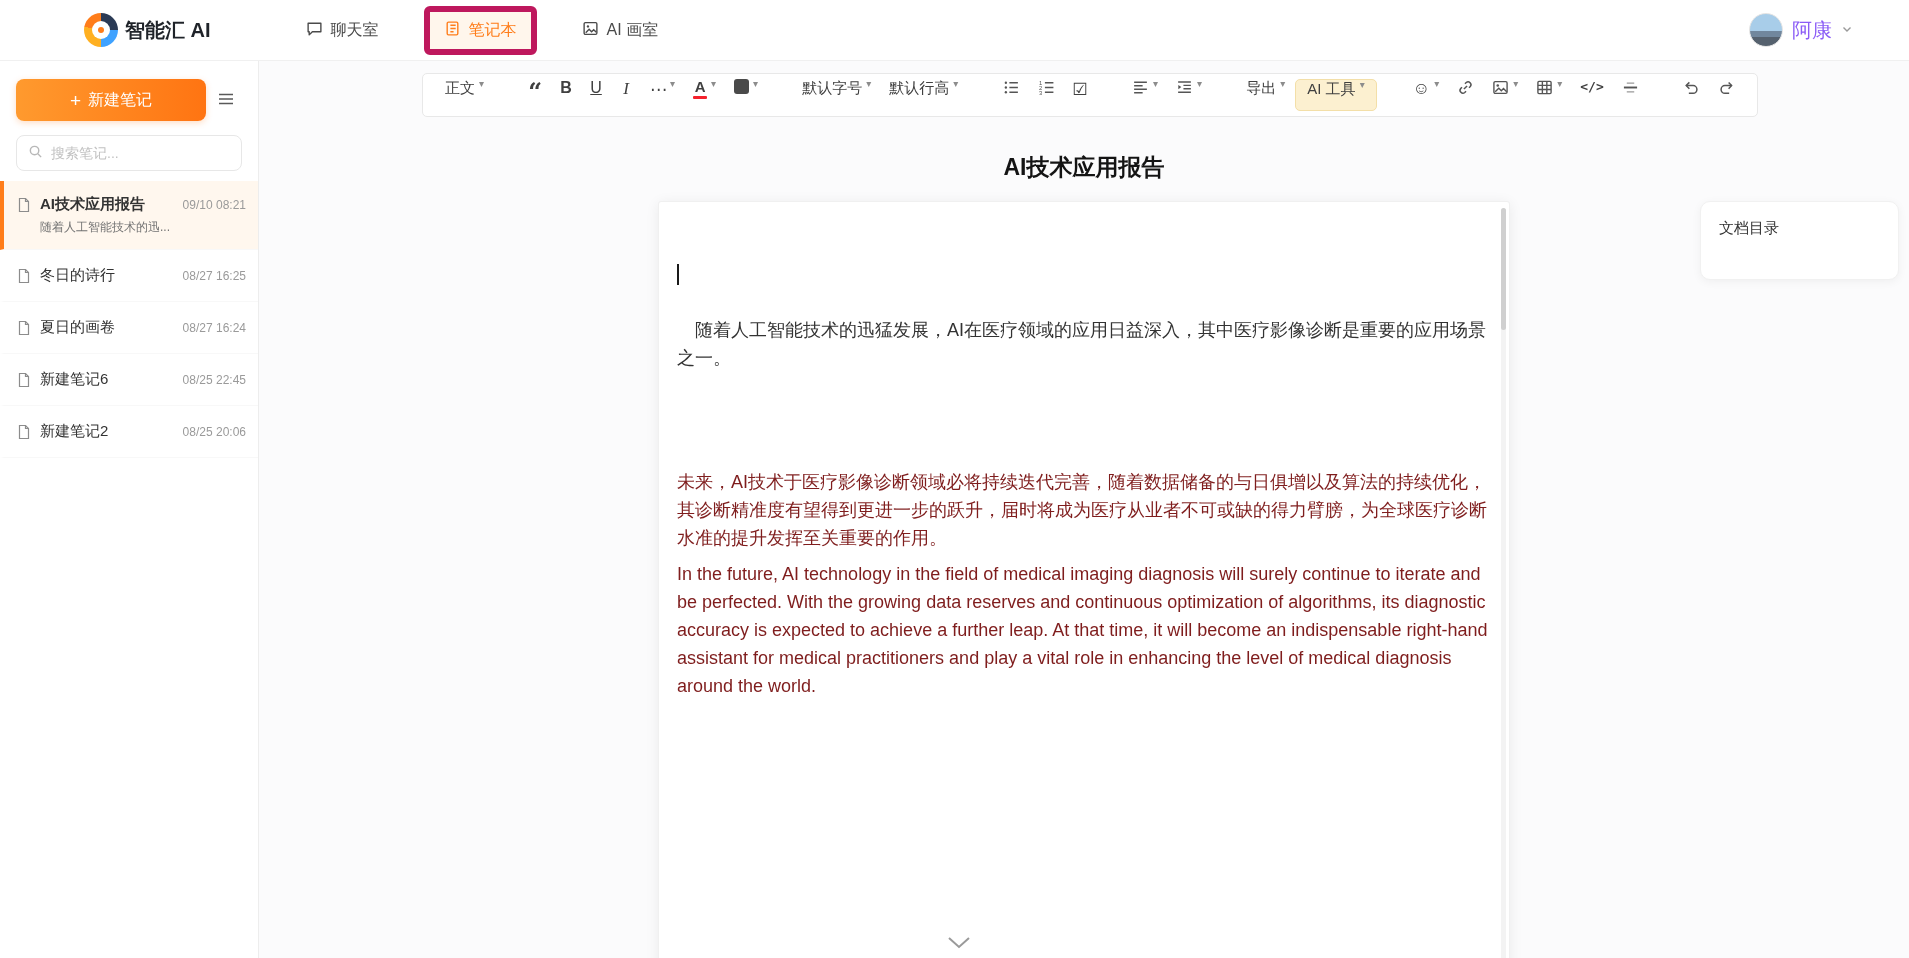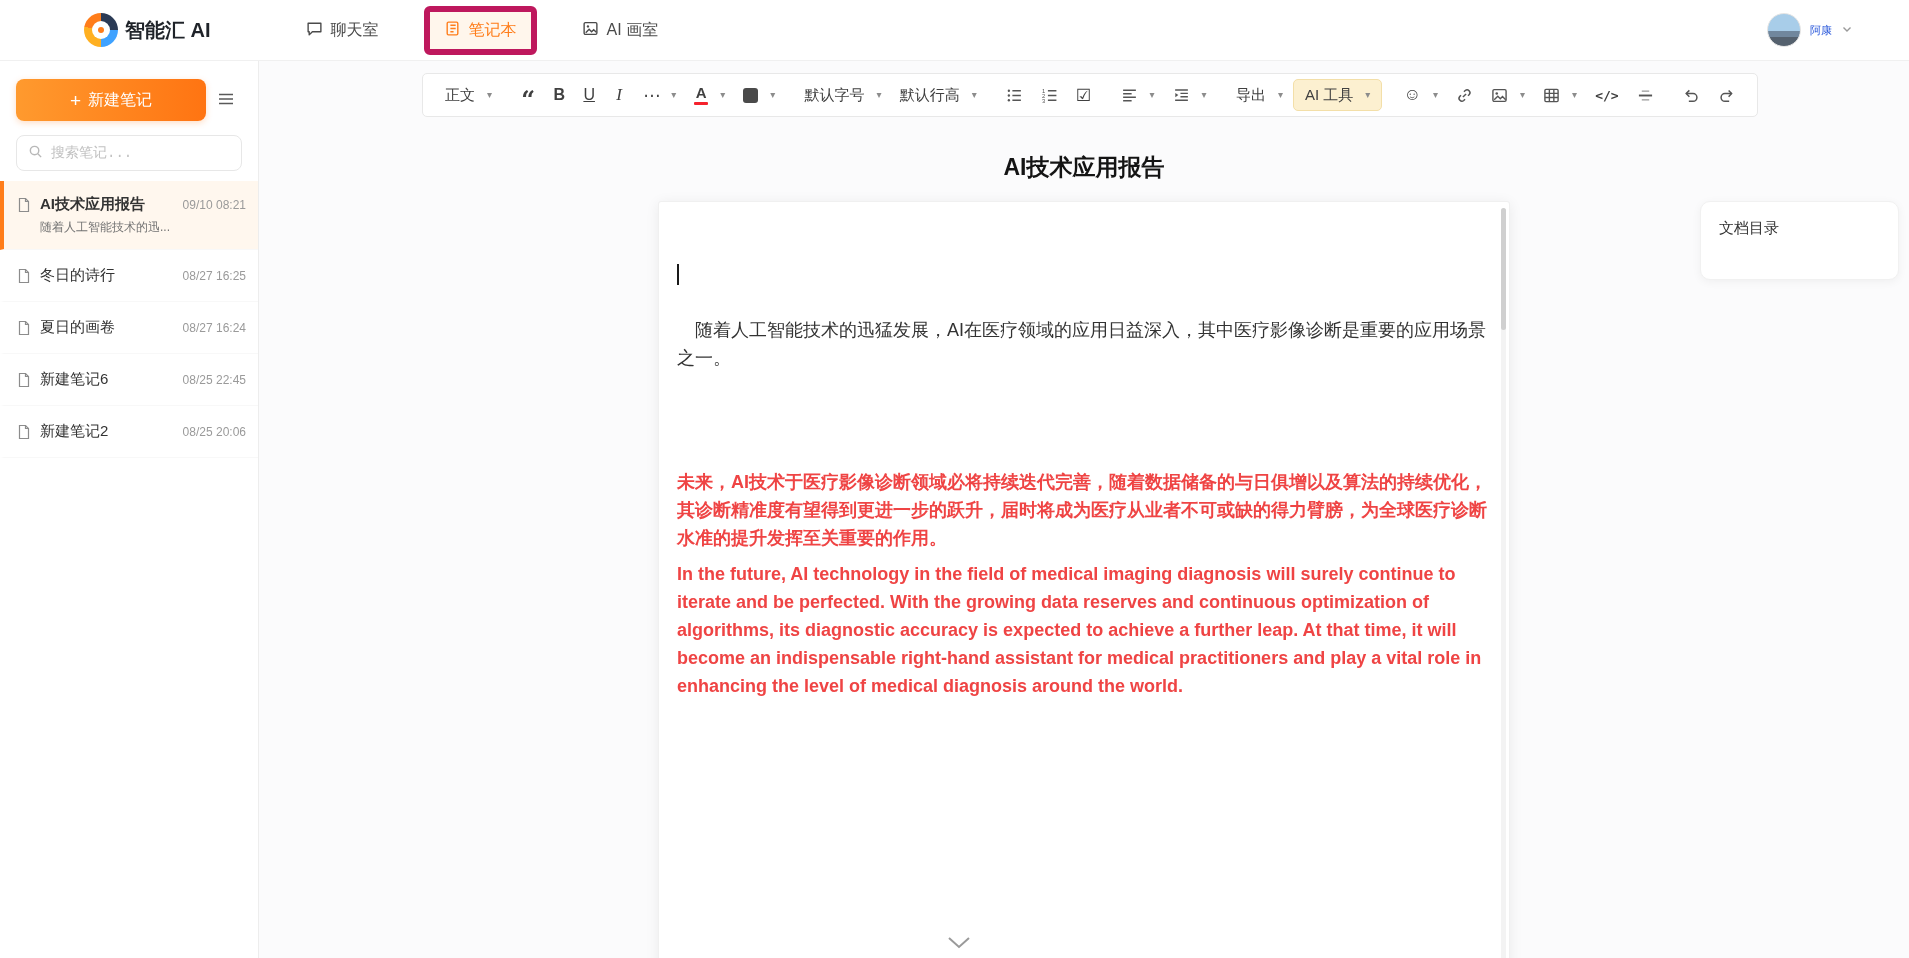--- a/index.html
+++ b/index.html
@@ -12,45 +12,45 @@
   .brand{display:flex;align-items:center;gap:7px;margin-left:84px}
   .logo{position:relative;width:34px;height:34px;border-radius:50%;background:conic-gradient(#2b3a55 0 25%,#3fa2ff 25% 50%,#ffb021 50% 78%,#ff7d1a 78% 100%)}
   .logo::after{content:"";position:absolute;inset:8px;border-radius:50%;background:#fff}
   .logo::before{content:"";position:absolute;left:14px;top:14px;width:6px;height:6px;border-radius:50%;background:#ff7d1a;z-index:2}
   .app-name{font-size:20px;font-weight:bold;color:#1f2329}
   .nav{display:flex;align-items:center;gap:30px;margin-left:80px}
   .nav-item{display:flex;align-items:center;gap:8px;font-size:16px;color:#4a4a4a;padding:8px 14px;border-radius:6px;cursor:pointer;border:1px solid transparent}
   .nav-item.active{color:#ff7d1a;background:#fff6ec;border:6px solid #be185d}
   .user{margin-left:auto;margin-right:56px;display:flex;align-items:center;gap:9px;cursor:pointer}
   .avatar{width:34px;height:34px;border-radius:50%;background:linear-gradient(180deg,#a8cde9 0 52%,#71879d 52% 72%,#55616e 72% 100%);border:1px solid #e3e3e3}
-  .user-name{font-size:11px;color:#1d4ed8}
+  .user-name{font-size:20px;color:#8b5cf6}
 
   
   .sidebar{position:absolute;top:61px;left:0;bottom:0;width:259px;background:#fff;border-right:1px solid #ededed;z-index:20}
   .sidebar-top{padding:18px 16px 8px;display:flex;align-items:center}
   .new-note-btn{width:190px;height:42px;border-radius:8px;background:linear-gradient(90deg,#ff9a2e,#ff7412);color:#fff;font-size:16px;display:flex;align-items:center;justify-content:center;gap:7px;box-shadow:0 2px 6px rgba(255,125,26,.25)}
   .plus-glyph{font-size:19px;line-height:1;font-weight:400}
   .menu-btn{margin-left:auto;width:32px;height:32px;display:flex;align-items:center;justify-content:center;border-radius:6px}
   .search-box{margin:6px 16px 10px;height:36px;border:1px solid #e7e7e7;border-radius:8px;display:flex;align-items:center;gap:8px;padding:0 11px;background:#fff}
-  .search-box input{border:none;outline:none;font-size:14px;width:100%;color:#333;font-family:Liberation Mono, monospace}
+  .search-box input{border:none;outline:none;font-size:14px;width:100%;color:#333;font-family:Liberation Sans, sans-serif}
   .search-box input::placeholder{color:#c2c2c2}
   .note-list{margin-top:4px}
   .note-item{padding:16px 12px 16px 12px;border-left:4px solid transparent;border-bottom:1px solid #f8f8f8;cursor:pointer}
   .note-item.active{background:#fff7ee;border-left-color:#ff7d1a;padding-top:14px;padding-bottom:13px}
   .note-row{display:flex;align-items:center;gap:8px}
   .note-icon{flex:none;display:flex}
   .note-title{flex:1;min-width:0;font-size:15px;color:#333;white-space:nowrap;overflow:hidden;text-overflow:ellipsis}
   .note-item.active .note-title{font-weight:bold}
   .note-date{flex:none;font-size:12px;color:#9a9a9a}
   .note-preview{margin:5px 0 0 24px;font-size:12px;color:#737373;white-space:nowrap;overflow:hidden;text-overflow:ellipsis}
 
   
   .toolbar{position:absolute;left:422px;top:73px;width:1336px;height:44px;background:#fff;border:1px solid #e8e8e8;border-radius:5px;display:flex;align-items:center;justify-content:space-between;padding:0 14px;z-index:10}
   .tgroup{display:flex;align-items:center;gap:2px}
-  .tbtn{height:32px;min-width:28px;padding:0 8px;border-radius:4px;display:inline-flex;align-items:center;justify-content:center;gap:12px;font-size:15px;color:#404040}
+  .tbtn{height:32px;min-width:28px;padding:0 8px;border-radius:4px;display:inline-flex;align-items:flex-start;justify-content:center;gap:4px;font-size:15px;color:#404040}
   .tbtn svg{display:block}
   .caret{font-size:10px;color:#8c8c8c;line-height:1}
   .bold-glyph{font-weight:bold;font-size:16px}
   .underline-glyph{text-decoration:underline;font-size:16px}
   .italic-glyph{font-style:italic;font-family:"Liberation Serif","DejaVu Serif",serif;font-size:17px}
   .quote-glyph{font-family:"DejaVu Serif","Liberation Serif",serif;font-weight:bold;font-size:24px;line-height:6px;margin-top:10px}
   .more-glyph{font-size:17px;letter-spacing:-1px}
   .color-a{display:inline-flex;flex-direction:column;align-items:center;line-height:1}
   .color-a-letter{font-size:15px;font-weight:bold}
   .color-bar{width:14px;height:3px;background:#f5222d;border-radius:1px;margin-top:2px}
@@ -62,21 +62,21 @@
 
   
   .doc-title{position:absolute;left:259px;top:152px;width:1650px;text-align:center;font-size:23px;font-weight:bold;color:#141414;z-index:5}
   .editor-card{position:absolute;left:658px;top:201px;width:852px;height:840px;background:#fff;border:1px solid #f0f0f0;border-radius:3px;box-shadow:0 2px 14px rgba(0,0,0,.07);padding:58px 18px 20px;cursor:text;z-index:4}
   .doc-content{font-size:18px;line-height:28px;color:#333}
   .caret-line{height:28px;margin-bottom:28px;display:flex;align-items:center}
   .caret-bar{display:inline-block;width:2px;height:21px;background:#1a1a1a}
   .doc-content p{margin:0 0 28px}
   .p-indent{text-indent:1em}
   .spacer{height:68px}
-  .blue{color:#ef4444;font-weight:bold}
+  .blue{color:#7f1d1d;font-weight:normal}
   .p4{margin-bottom:8px !important}
   .p5{margin-bottom:0 !important}
   .scroll-track{position:absolute;top:6px;right:3px;bottom:6px;width:5px;background:#f3f3f3;border-radius:3px}
   .scroll-thumb{position:absolute;top:6px;right:3px;width:5px;height:122px;background:#cfcfcf;border-radius:3px;cursor:pointer}
 
   .toc-panel{position:absolute;left:1700px;top:201px;width:199px;height:79px;background:#fff;border:1px solid #f1f1f1;border-radius:10px;box-shadow:0 2px 10px rgba(0,0,0,.05);padding:17px 18px;z-index:6;cursor:pointer}
   .toc-title{font-size:15px;color:#333}
 
   .scroll-hint{position:absolute;left:946px;top:936px;z-index:12;cursor:pointer;background:none}
 </style>

